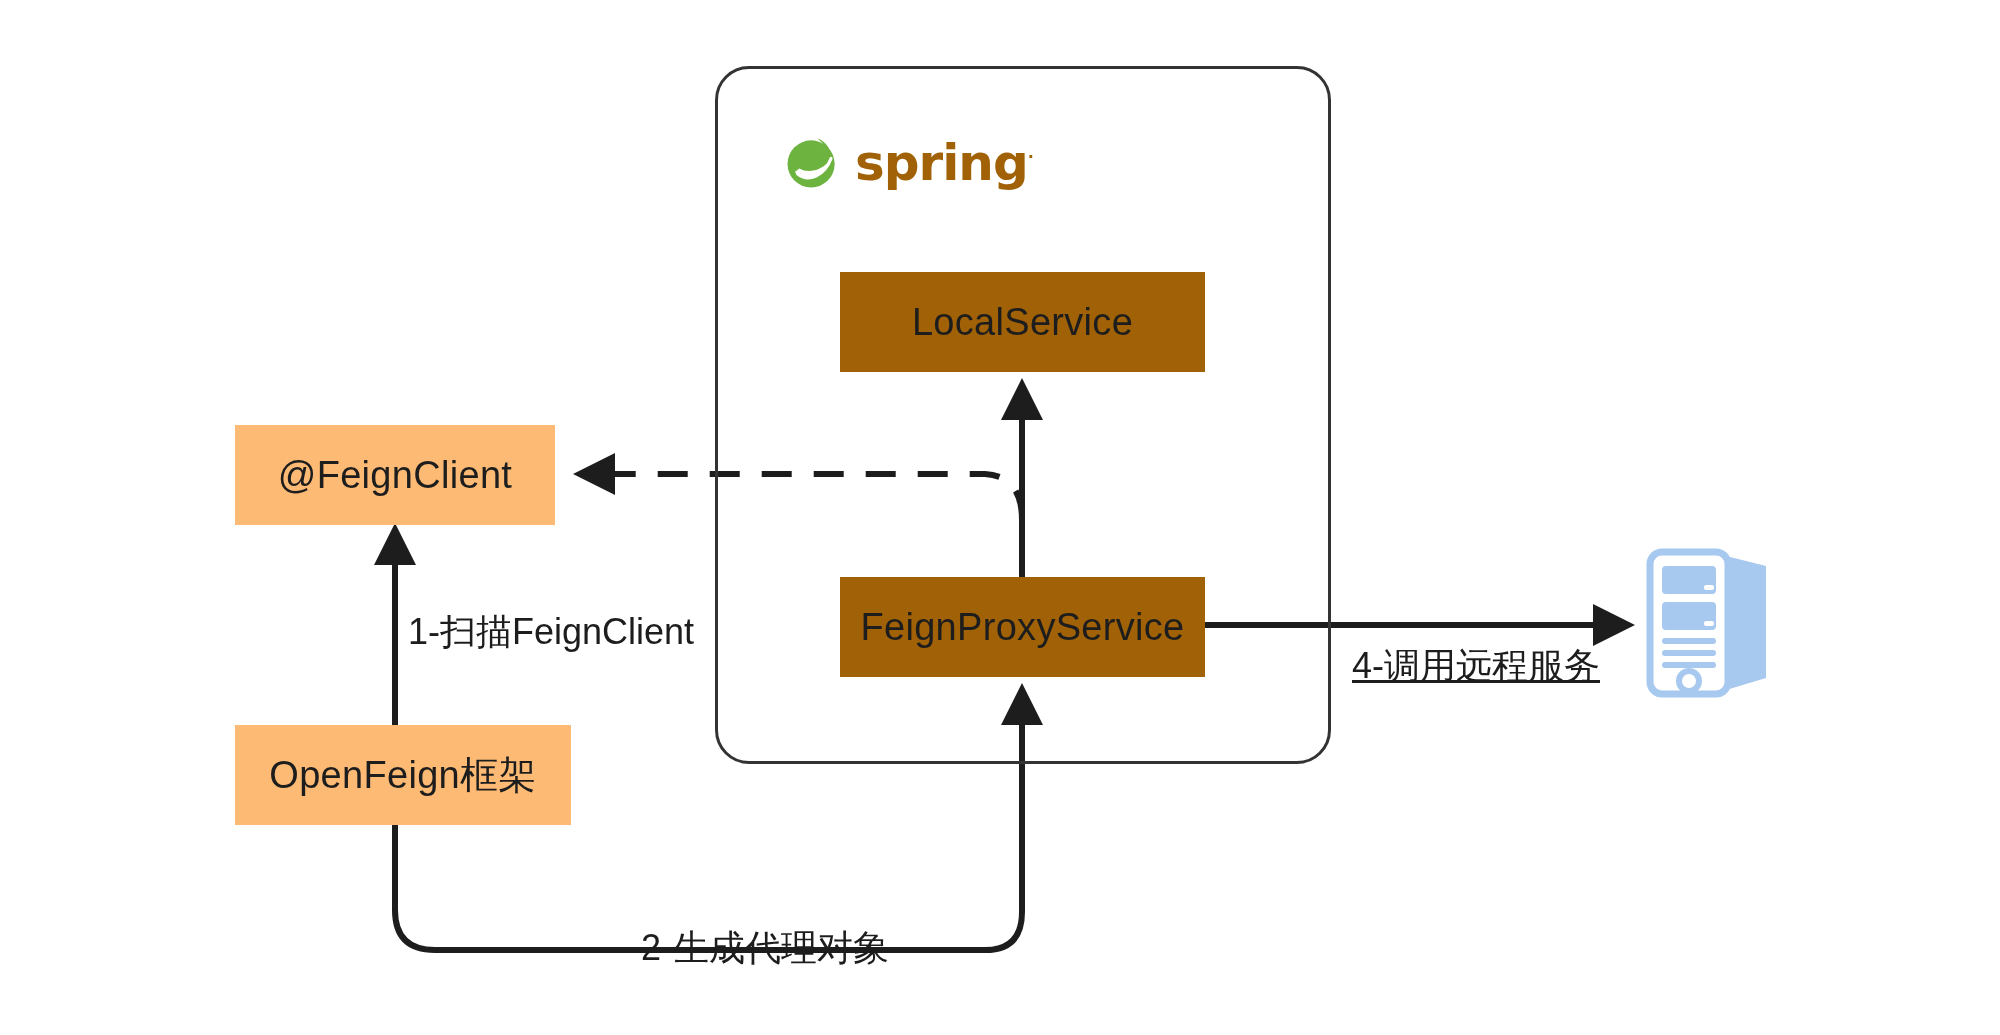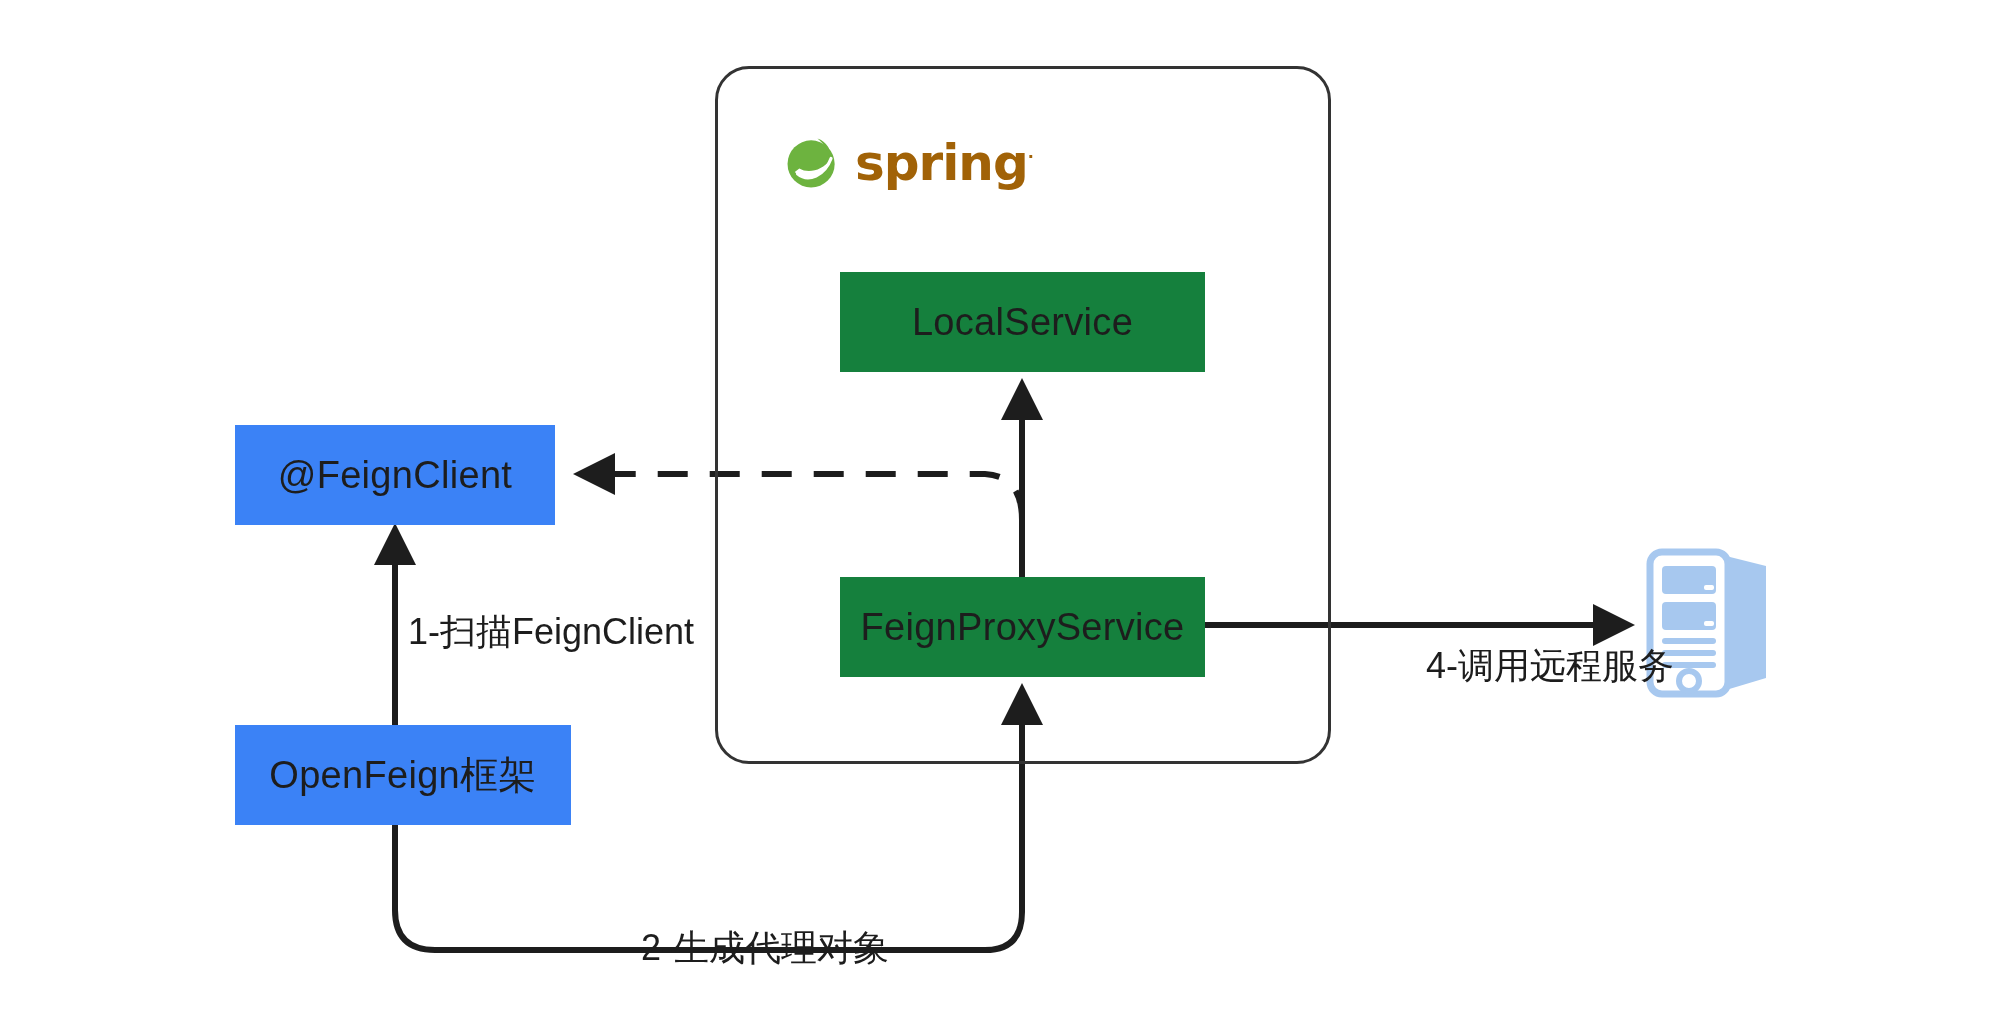--- a/index.html
+++ b/index.html
@@ -28,22 +28,22 @@
     position: absolute;
     display: flex;
     align-items: center;
     justify-content: center;
     box-sizing: border-box;
     color: #1d1d1d;
     font-size: 38px;
     letter-spacing: 0.3px;
     white-space: nowrap;
   }
-  .node-blue { background: #3b82f6; text-align: right; }
-  .node-yellow { background: #15803d; }
+  .node-blue { background: #fdba74; text-align: right; }
+  .node-yellow { background: #a16207; }
 
   .edge-label {
     position: absolute;
     color: #1d1d1d;
     font-size: 36px;
     white-space: nowrap;
     line-height: 1;
   }
 
   #container-spring {
@@ -170,15 +170,15 @@
       <rect x="22" y="122" width="54" height="6" rx="3" ry="3" fill="#a7c8ef"></rect>
       <circle cx="49" cy="141" r="10" fill="none" stroke="#a7c8ef" stroke-width="6"></circle>
     </svg>
   </div>
 
   <div class="edge-label" style="left:408px; top:614px;">1-扫描FeignClient</div>
 
   <div class="edge-label" style="left:597px; top:930px;margin-left:44px;">2-生成代理对象</div>
 
 
-  <div class="edge-label" style="left:1426px; top:648px;">4-调用远程服务</div>
+  <div class="edge-label" style="left:1352px; top:648px;text-decoration:underline;">4-调用远程服务</div>
 
 </div>
 
 </body></html>

